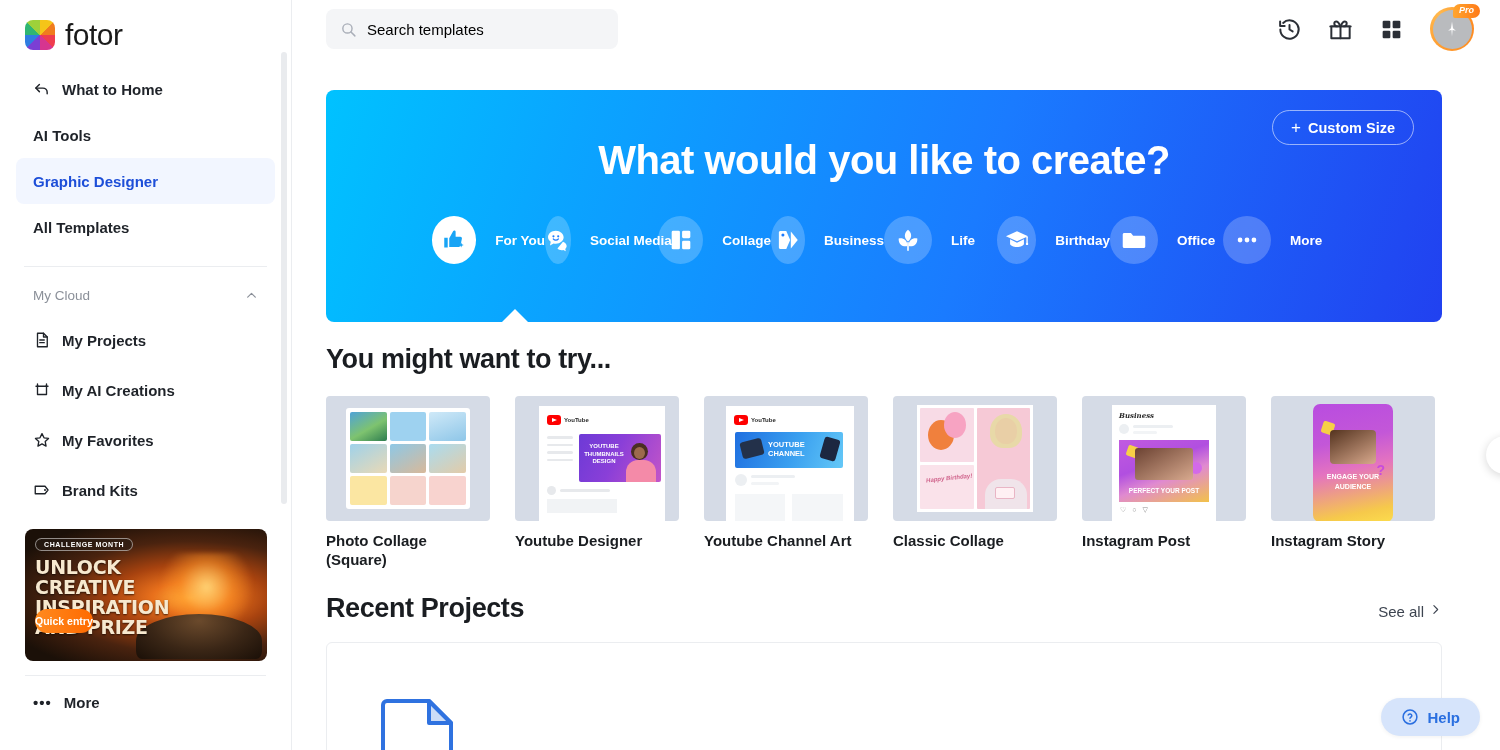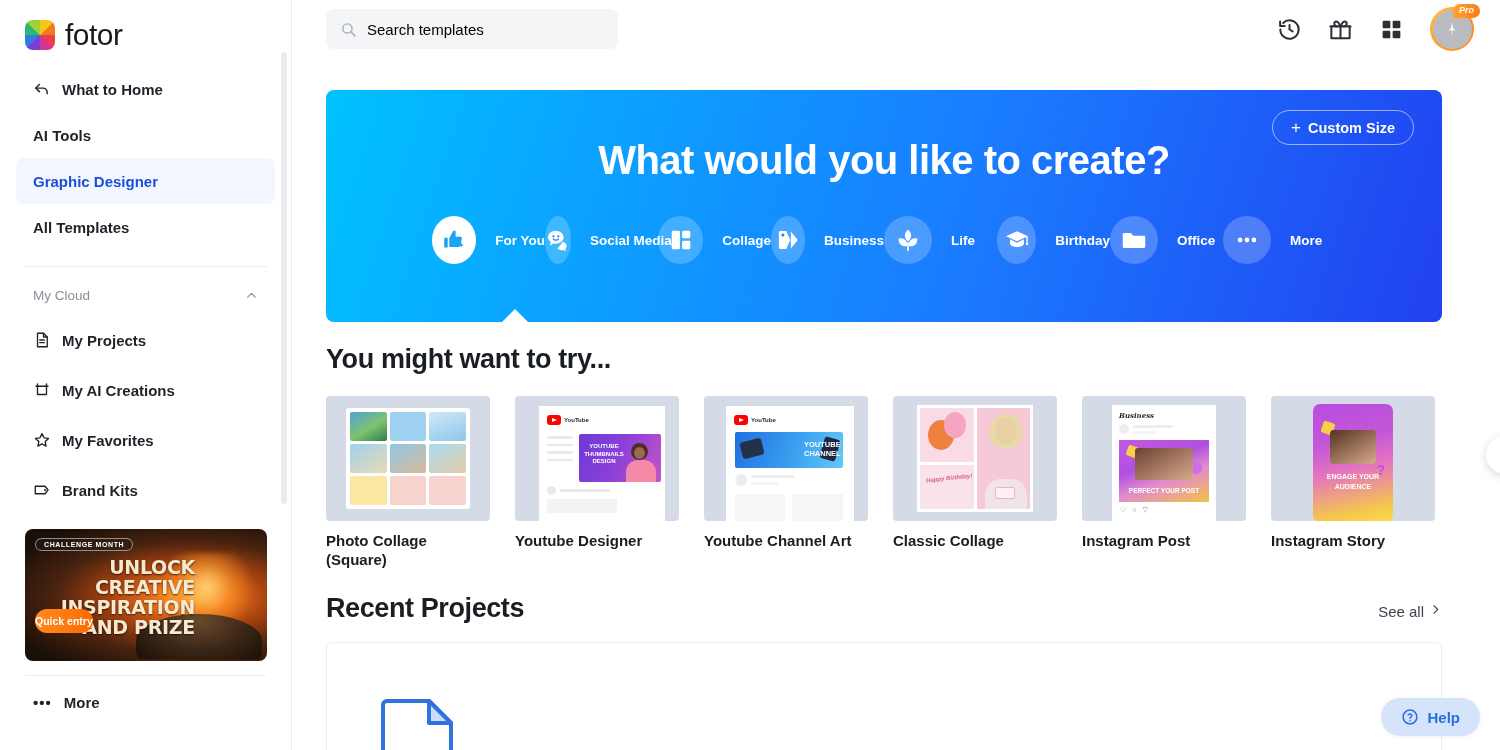--- a/index.html
+++ b/index.html
@@ -63,21 +63,20 @@
     border-radius: 8px; cursor: pointer;
     font-size: 15px; font-weight: 600; color: #1f2329;
   }
   .sub-icon { width: 18px; height: 18px; flex: 0 0 18px; color: #1f2329; }
 
   
   .promo {
     margin: 14px 25px 0 25px; width: 242px; height: 132px;
     border-radius: 8px; overflow: hidden; position: relative; cursor: pointer;
     background: radial-gradient(ellipse at 68% 52%, #ffae3c 0%, #e8701c 16%, #a8430f 34%, #4a230f 58%, #1b1008 85%);
-    text-align: right;
   }
   .promo-glow {
     position: absolute; left: 52%; top: 18%; width: 46%; height: 52%;
     background: radial-gradient(circle, rgba(255,214,120,.95) 0%, rgba(255,150,40,.55) 40%, rgba(180,70,15,0) 72%);
     filter: blur(2px);
   }
   .promo-book {
     position: absolute; left: 46%; bottom: 2px; width: 52%; height: 34%;
     background: radial-gradient(ellipse at 50% 15%, #6b4a2c 0%, #3a2616 55%, #1a0f07 100%);
     border-radius: 50% 50% 6px 6px / 60% 60% 8px 8px;
@@ -225,21 +224,21 @@
   .yt-foot { position: absolute; left: 8px; bottom: 8px; width: 70px; height: 14px; background: #f1f3f5; }
   .yt-av { position: absolute; left: 8px; bottom: 26px; width: 9px; height: 9px; border-radius: 50%; background: #e7e9ec; }
   .yt-av2 { position: absolute; left: 21px; bottom: 29px; width: 50px; height: 3px; border-radius: 2px; background: #e7e9ec; }
 
   .ca-page { position: absolute; left: 22px; top: 10px; width: 128px; height: 115px; background: #fff; }
   .ca-banner {
     position: absolute; left: 9px; top: 26px; width: 108px; height: 36px; border-radius: 2px;
     background: linear-gradient(110deg, #1f6fe0 0%, #3aa0f0 55%, #64c8f7 100%);
     overflow: hidden;
   }
-  .ca-btxt { position: absolute; left: 33px; top: 8px; color: #fff; font-size: 7.5px; font-weight: 800; line-height: 9px; margin-left: 36px; }
+  .ca-btxt { position: absolute; left: 33px; top: 8px; color: #fff; font-size: 7.5px; font-weight: 800; line-height: 9px; }
   .ca-sk1 { position: absolute; left: 6px; top: 8px; width: 22px; height: 17px; background: #23314a; border-radius: 3px; transform: rotate(-14deg); }
   .ca-sk2 { position: absolute; right: 5px; top: 6px; width: 16px; height: 22px; background: #1c2740; border-radius: 3px; transform: rotate(16deg); }
   .ca-av { position: absolute; left: 9px; top: 68px; width: 12px; height: 12px; border-radius: 50%; background: #eceff2; }
   .ca-l1 { position: absolute; left: 25px; top: 69px; width: 44px; height: 3px; background: #eceff2; border-radius: 2px; }
   .ca-l2 { position: absolute; left: 25px; top: 76px; width: 28px; height: 3px; background: #f2f4f6; border-radius: 2px; }
   .ca-b1 { position: absolute; left: 9px; top: 88px; width: 50px; height: 27px; background: #f4f6f8; }
   .ca-b2 { position: absolute; left: 66px; top: 88px; width: 51px; height: 27px; background: #f4f6f8; }
 
   .cc-sheet { position: absolute; left: 24px; top: 9px; width: 116px; height: 107px; background: #fff; padding: 3px; }
   .cc-grid { display: grid; grid-template-columns: 1fr 1fr; grid-template-rows: 1.25fr 1fr; gap: 3px; width: 100%; height: 100%; }

